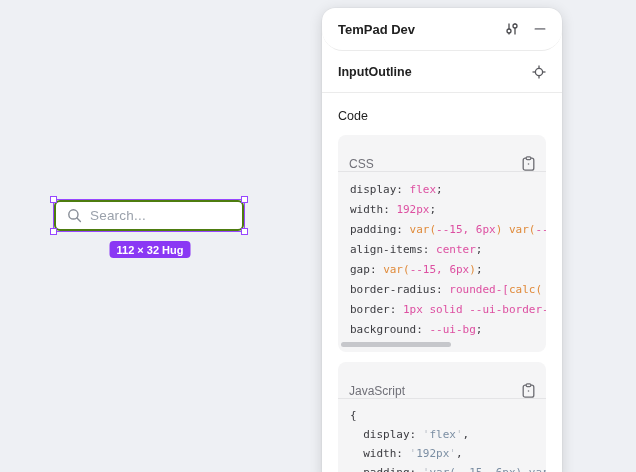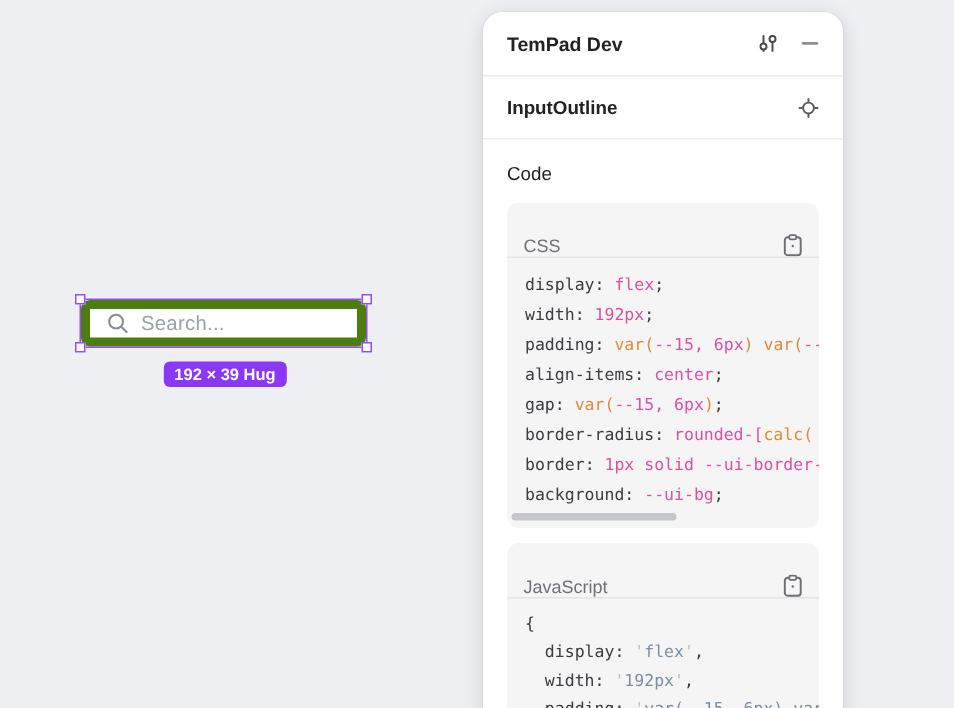--- a/index.html
+++ b/index.html
@@ -1,37 +1,37 @@
 <!DOCTYPE html>
 <html><head>
 <meta charset="utf-8">
 <style>
   html,body{margin:0;padding:0;background:#eef0f4;}
   .screen{position:relative;width:636px;height:472px;overflow:hidden;background:#eef0f4;
           font-family:"Liberation Sans",sans-serif;}
 
   
   .design-obj{position:absolute;left:54px;top:200px;width:190px;height:31px;}
-  .search-box{position:absolute;inset:0;background:#ffffff;border:6px solid #4d7c0f;border-radius:6px;
+  .search-box{position:absolute;inset:0;background:#ffffff;border:2px solid #4d7c0f;border-radius:6px;
               display:flex;align-items:center;gap:8px;padding:0 11px;box-sizing:border-box;}
   .search-ph{font-size:13.5px;color:#9aa1ab;letter-spacing:.2px;}
   .sel-outline{position:absolute;inset:-1px;border:1px solid #9747ff;pointer-events:none;}
   .handle{position:absolute;width:7px;height:7px;background:#fff;border:1px solid #9747ff;box-sizing:border-box;}
   .h-tl{left:-4px;top:-4px}.h-tr{right:-4px;top:-4px}.h-bl{left:-4px;bottom:-4px}.h-br{right:-4px;bottom:-4px}
   .dim-badge{position:absolute;top:241px;left:150px;transform:translateX(-50%);
              background:#8a38f4;color:#fff;font-size:11px;font-weight:bold;
              padding:2.5px 7px;border-radius:4px;white-space:nowrap;}
 
   
   .panel{position:absolute;left:322px;top:8px;width:240px;height:480px;background:#ffffff;
          border-radius:13px;box-shadow:0 0 0 .5px rgba(0,0,0,.05),0 3px 14px rgba(0,0,0,.14);
          box-sizing:border-box;}
   .p-row{display:flex;align-items:center;justify-content:space-between;
          padding:0 16px;border-bottom:1px solid #ebebeb;}
-  .p-header{height:42px;}
+  .p-header{height:42px;border-radius:21px;}
   .p-title{font-size:13px;font-weight:bold;color:#222;}
   .hicons{display:flex;align-items:center;gap:14px;}
   .comp-row{height:41px;}
   .comp-name{font-size:12.5px;font-weight:bold;color:#222;}
   .section{padding:0 16px;}
   .section-label{font-size:12.5px;font-weight:normal;color:#222;margin:16px 0 12px 0;}
 
   .code-card{background:#f5f5f6;border-radius:8px;margin-bottom:10px;overflow:hidden;}
   .card-head{display:flex;align-items:flex-end;justify-content:space-between;height:36px;
              padding:0 11px;border-bottom:1px solid #e4e4e6;}
@@ -65,21 +65,21 @@
       </span>
       <span class="search-ph">Search...</span>
     </div>
     <div class="sel-outline">
       <div class="handle h-tl"></div>
       <div class="handle h-tr"></div>
       <div class="handle h-bl"></div>
       <div class="handle h-br"></div>
     </div>
   </div>
-  <div class="dim-badge">192 × 39 Hug</div>
+  <div class="dim-badge">112 × 32 Hug</div>
 
   <div class="panel">
 
     <div class="p-row p-header">
       <span class="p-title">TemPad Dev</span>
       <span class="hicons">
         <span class="icon">
           <svg width="16" height="16" viewBox="0 0 16 16" fill="none">
             <line x1="5" y1="2.5" x2="5" y2="13.5" stroke="#4a4a4e" stroke-width="1.3"></line>
             <line x1="11" y1="2.5" x2="11" y2="13.5" stroke="#4a4a4e" stroke-width="1.3"></line>

